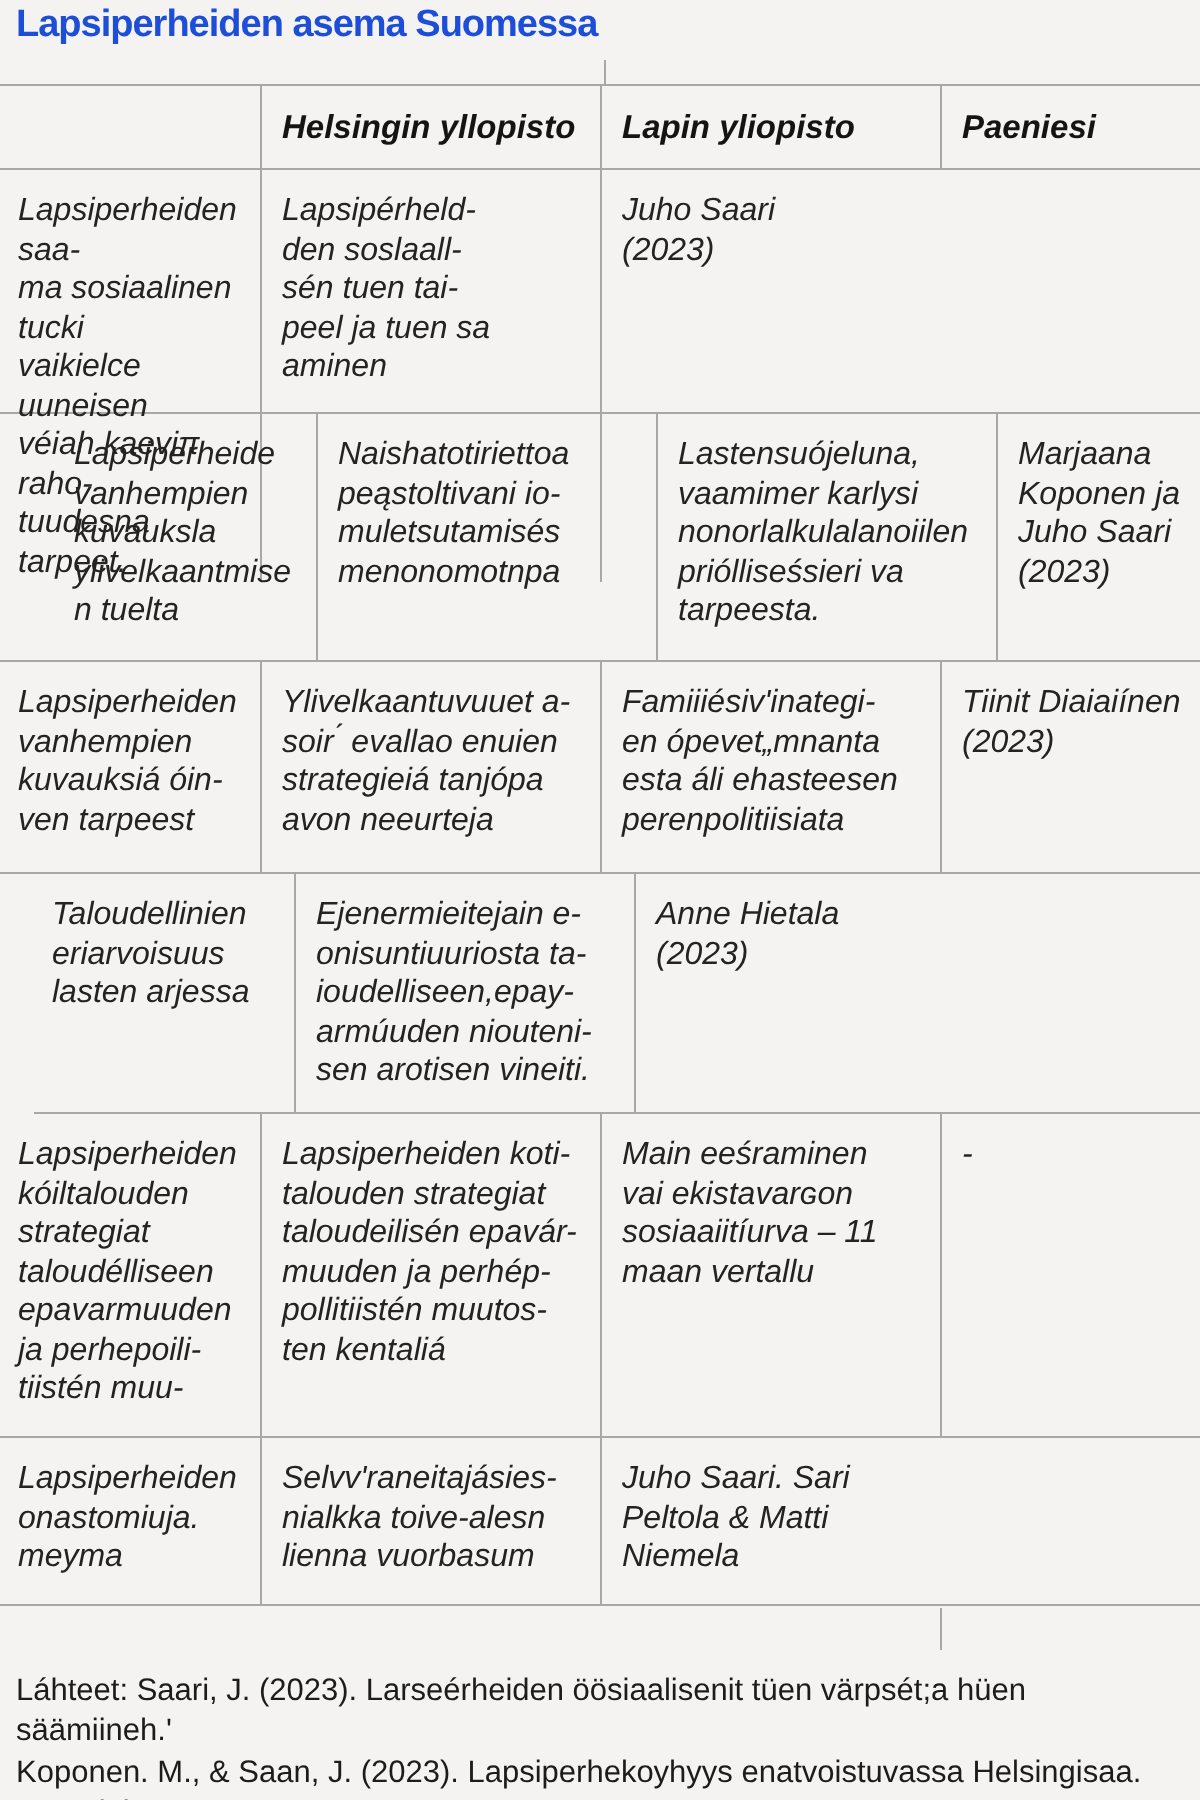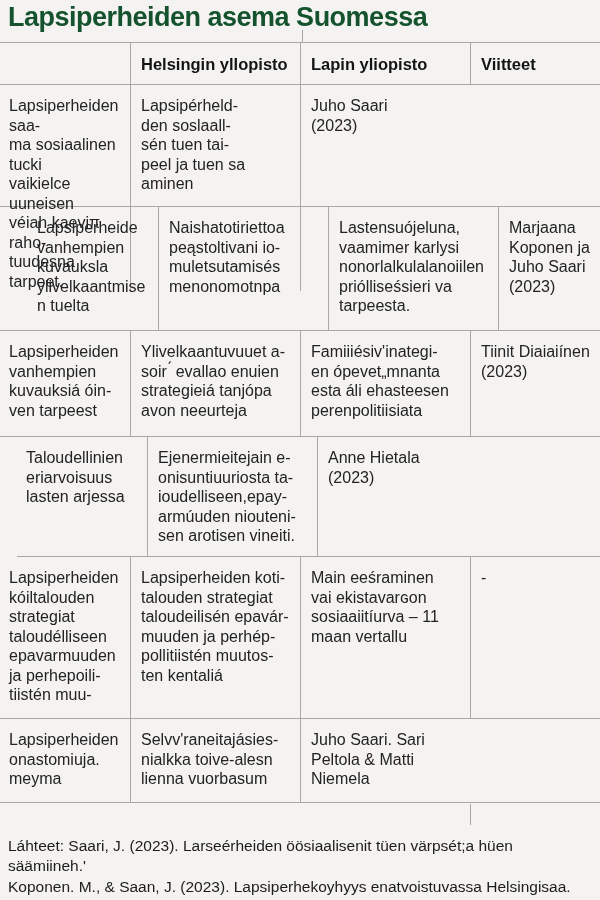--- a/index.html
+++ b/index.html
@@ -6,40 +6,41 @@
   body{
     width:600px;height:900px;
     background:#f4f3f1;
     font-family:"Liberation Sans","DejaVu Sans",sans-serif;
     color:#1e1e1e;
     position:relative;
     overflow:hidden;
   }
   .page-title{
     position:absolute;top:2px;left:8px;
-    font-size:27px;font-weight:bold;color:#14532d;
+    font-size:19px;font-weight:bold;color:#1d4ed8;
     letter-spacing:-0.5px;margin:0;
   }
   .doc-table{
     position:absolute;top:42px;left:0;width:600px;
     border-top:1px solid #a9a8a5;
     box-sizing:border-box;
   }
   .t-row{
     display:grid;
     grid-template-columns:130px 170px 170px 130px;
     border-bottom:1px solid #a9a8a5;
     box-sizing:border-box;
   }
   .t-cell{
     box-sizing:border-box;
     padding:11px 8px 0 9px;
     font-size:16px;line-height:19.5px;
     white-space:pre-line;
     color:#232323;
+    font-style:italic;
   }
   .t-cell + .t-cell{border-left:1px solid #a9a8a5;padding-left:10px;}
   .head-row .t-cell{font-weight:bold;color:#141414;font-size:16.5px;padding-top:12px;}
   .rh{height:42px;}
   .r0{height:122px;}
   .r1{height:124px;padding-left:28px;}
   .r2{height:106px;}
   .r3{height:120px;margin-left:17px;}
   .r4{height:162px;}
   .r5{height:84px;}
@@ -57,21 +58,21 @@
 </head>
 <body>
 
 <h1 class="page-title">Lapsiperheiden asema Suomessa</h1>
 
 <div class="doc-table">
   <div class="t-row head-row rh">
     <div class="t-cell"></div>
     <div class="t-cell">Helsingin yllopisto</div>
     <div class="t-cell">Lapin yliopisto</div>
-    <div class="t-cell">Viitteet</div>
+    <div class="t-cell">Paeniesi</div>
   </div>
 
   <div class="t-row r0">
     <div class="t-cell">Lapsiperheiden saa-
 ma sosiaalinen tucki
 vaikielce uuneisen
 véiah kaeviπ raho-
 tuudesna tarpeet.</div>
     <div class="t-cell">Lapsipérheld-
 den soslaall-

